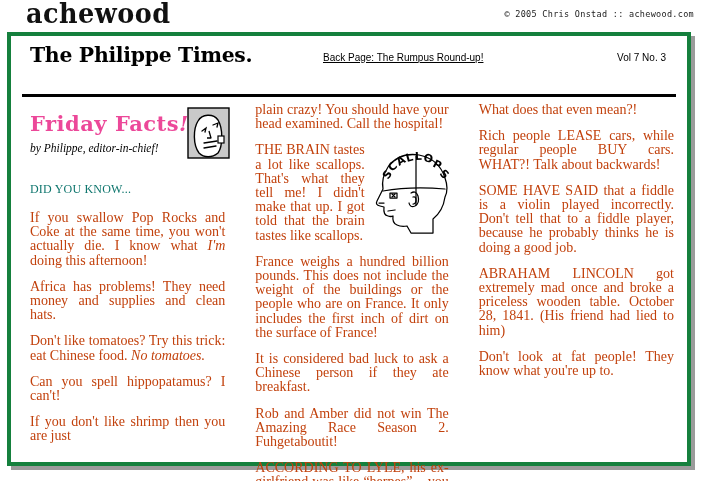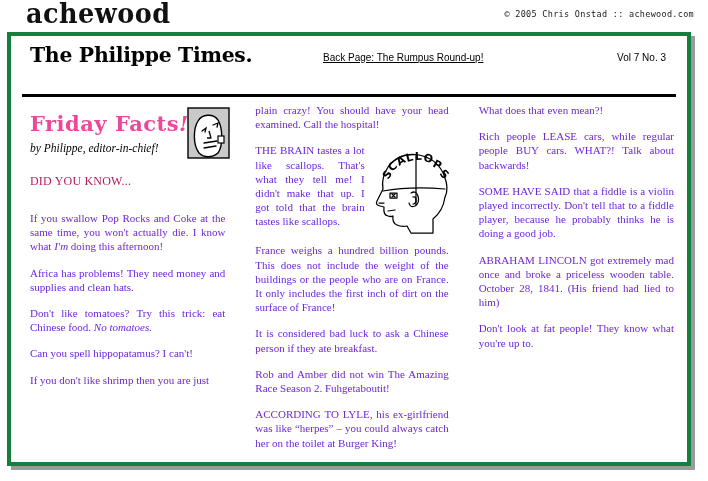--- a/index.html
+++ b/index.html
@@ -141,45 +141,45 @@
     font-family: "Liberation Serif", serif;
     font-style: italic;
     font-size: 11.5px;
     margin: 7px 0 0 8px;
     color: #000;
   }
   .didyouknow {
     font-family: "Liberation Serif", serif;
     font-size: 12px;
     letter-spacing: 0.2px;
-    margin: 20px 0 0 8px;
-    color: #be185d;
+    margin: 28px 0 0 8px;
+    color: #0f766e;
   }
 
   
   .portrait {
     position: absolute;
     right: 0px;
     top: 4px;
     width: 46px;
     height: 56px;
   }
 
   
   p.body {
     font-family: "Liberation Serif", "DejaVu Serif", serif;
-    font-size: 11px;
+    font-size: 14px;
     line-height: 14.2px;
     text-align: justify;
     margin: 0 0 12px 0;
     padding: 0 8px 0 8px;
-    color: #6d28d9;
+    color: #c2410c;
     hyphens: none;
   }
-  .col-left p.body:first-of-type { margin-top: 8px; font-family: Liberation Serif, serif; }
+  .col-left p.body:first-of-type { margin-top: 0; font-family: Liberation Serif, serif; }
   p.body em { font-style: italic; }
 
   .wrap-figure {
     float: right;
     width: 86px;
     height: 96px;
     margin: 2px 0 2px 6px;
     shape-outside: margin-box;
   }
 

